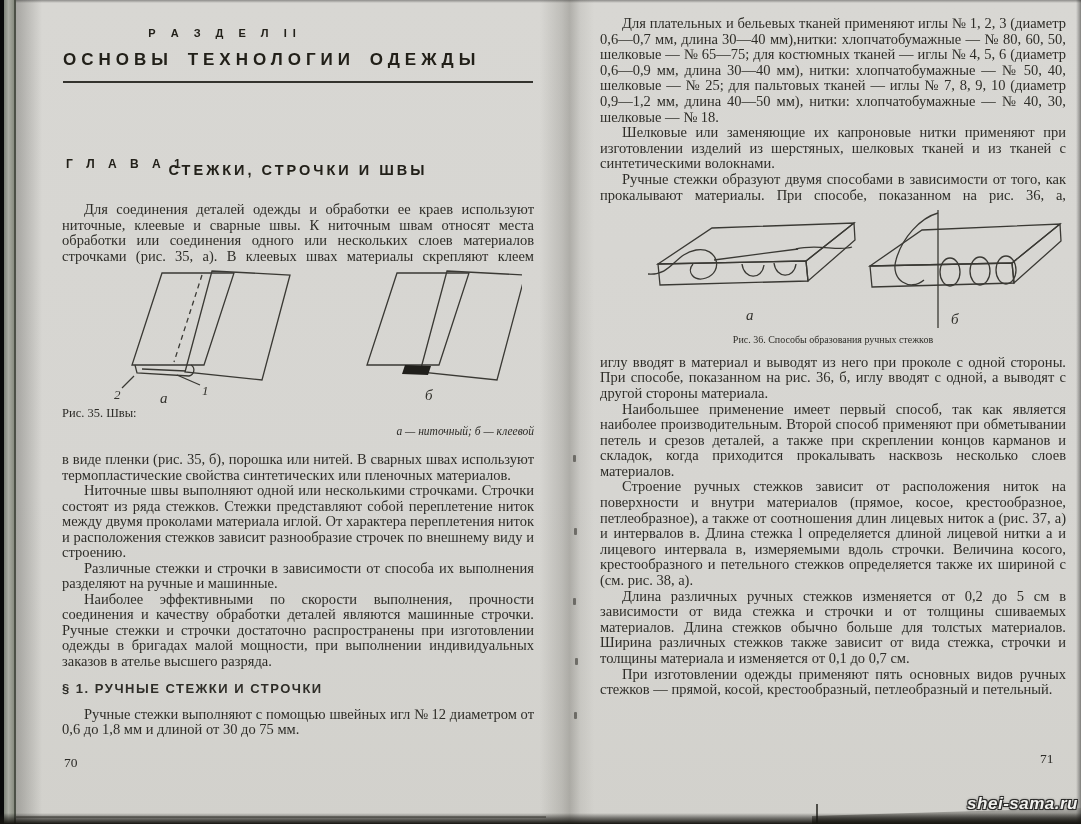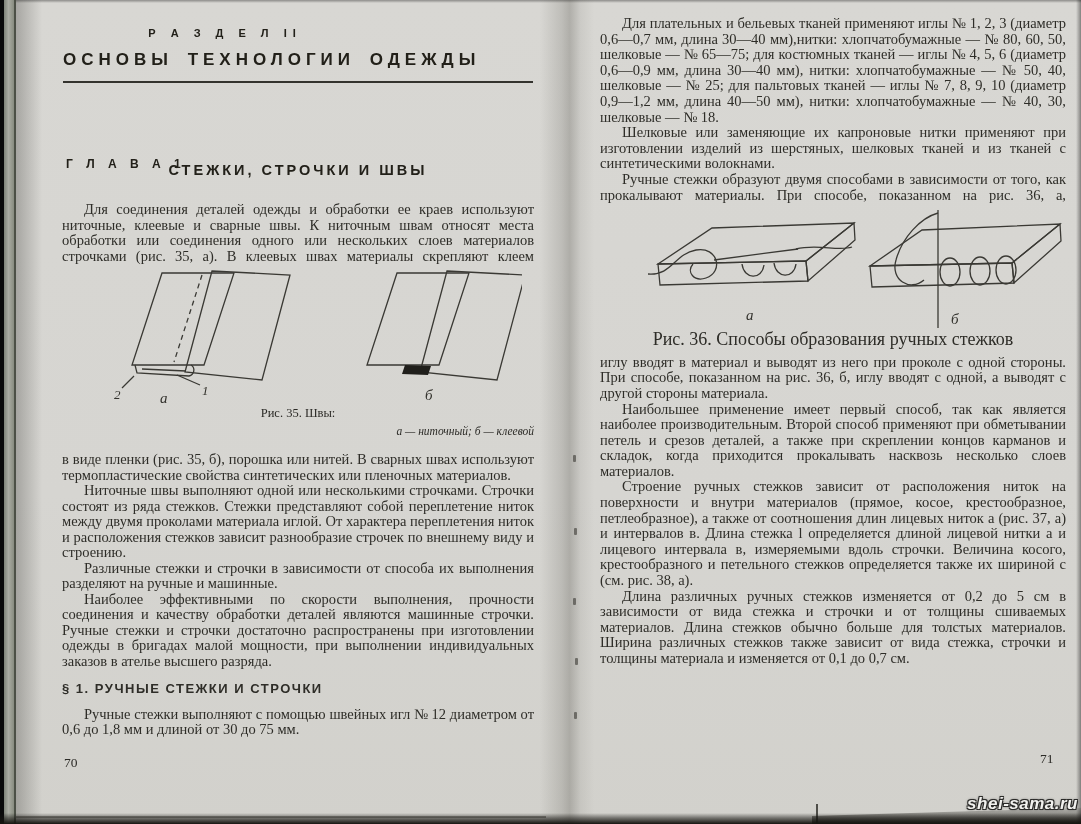--- a/index.html
+++ b/index.html
@@ -42,32 +42,32 @@
 
   .abs { position:absolute; }
 
   .razdel { left:70px; top:27px; width:310px; text-align:center; font-size:11px; letter-spacing:6px; }
   .osnovy { left:63px; top:50px; width:472px; font-size:17px; letter-spacing:5px; word-spacing:5px; }
   .rule   { left:63px; top:81px; width:470px; height:2px; background:#34332e; }
   .glava  { left:66px; top:157px; font-size:12px; letter-spacing:5px; }
   .chapter-title { left:62px; top:162px; width:472px; text-align:center; font-size:14.5px; letter-spacing:3px; }
   .p-intro { left:62px; top:202px; width:472px; }
   .fig35-wrap { left:82px; top:268px; width:440px; }
-  .fig35-cap { left:62px; top:406px; width:472px; text-align:center; font-size:12.5px; }
+  .fig35-cap { left:62px; top:406px; width:472px; text-align:left; font-size:12.5px; }
   .fig35-sub { left:62px; top:425px; width:472px; text-align:right; font-size:11.5px; font-style:italic; }
   .lp-lower { left:62px; top:452px; width:472px; }
   .subsection { text-align:left; font-size:13px; letter-spacing:1.5px; text-indent:0 !important;
     margin:12px 0 10px 0 !important; font-family:"Liberation Sans",sans-serif; font-weight:bold; }
   .pagenum-left  { left:64px; top:755px; font-size:13.5px; }
   .pagenum-right { left:1040px; top:751px; font-size:13.5px; }
 
   .rp-col { left:600px; top:16px; width:466px; }
   .fig36-block { margin:5px 0 4px 0; text-indent:0 !important; }
   .fig36-svg { display:block; margin-left:46px; }
-  .fig36-cap { text-align:center; font-size:18px; text-indent:0 !important; margin:2px 0 7px 0 !important;
+  .fig36-cap { text-align:center; font-size:10px; text-indent:0 !important; margin:2px 0 7px 0 !important;
     text-align-last:center; }
 
   svg text { font-family:"Liberation Serif",serif; font-style:italic; fill:#33322d; }
   .fig-stroke { stroke:#3a3934; stroke-width:1.3; fill:none; }
 
   .watermark { position:absolute; right:3px; bottom:10px;
     font-family:"Liberation Sans",sans-serif; font-weight:bold; font-size:17px; color:#f2f2ef;
     text-shadow:-1px -1px 0 #2a2a28, 1px -1px 0 #2a2a28, -1px 1px 0 #2a2a28, 1px 1px 0 #2a2a28, 0 0 3px #000;
     letter-spacing:.5px;font-style:italic; }
 </style>
@@ -178,20 +178,21 @@
           </g>
           <text x="305" y="116" font-size="15">б</text>
         </svg>
         <p class="fig36-cap">Рис. 36. Способы образования ручных стежков</p>
       </div>
 
       <p class="cont">иглу вводят в материал и выводят из него при проколе с одной стороны. При способе, показанном на рис. 36, б, иглу вводят с одной, а выводят с другой стороны материала.</p>
       <p>Наибольшее применение имеет первый способ, так как является наиболее производительным. Второй способ применяют при обметывании петель и срезов деталей, а также при скреплении концов карманов и складок, когда приходится прокалывать насквозь несколько слоев материалов.</p>
       <p>Строение ручных стежков зависит от расположения ниток на поверхности и внутри материалов (прямое, косое, крестообразное, петлеобразное), а также от соотношения длин лицевых ниток а (рис. 37, а) и интервалов в. Длина стежка l определяется длиной лицевой нитки а и лицевого интервала в, измеряемыми вдоль строчки. Величина косого, крестообразного и петельного стежков определяется также их шириной с (см. рис. 38, а).</p>
       <p>Длина различных ручных стежков изменяется от 0,2 до 5 см в зависимости от вида стежка и строчки и от толщины сшиваемых материалов. Длина стежков обычно больше для толстых материалов. Ширина различных стежков также зависит от вида стежка, строчки и толщины материала и изменяется от 0,1 до 0,7 см.</p>
+      <p>При изготовлении одежды применяют пять основных видов ручных стежков — прямой, косой, крестообразный, петлеобразный и петельный.</p>
     </div>
 
     <div class="abs pagenum-right">71</div>
   </div>
 
   <div class="bottom-curl"></div>
   <div class="corner-wedge"></div>
   <div class="corner-crease"></div>
   <div class="edge-right"></div>
   <div class="edge-bottom"></div>

